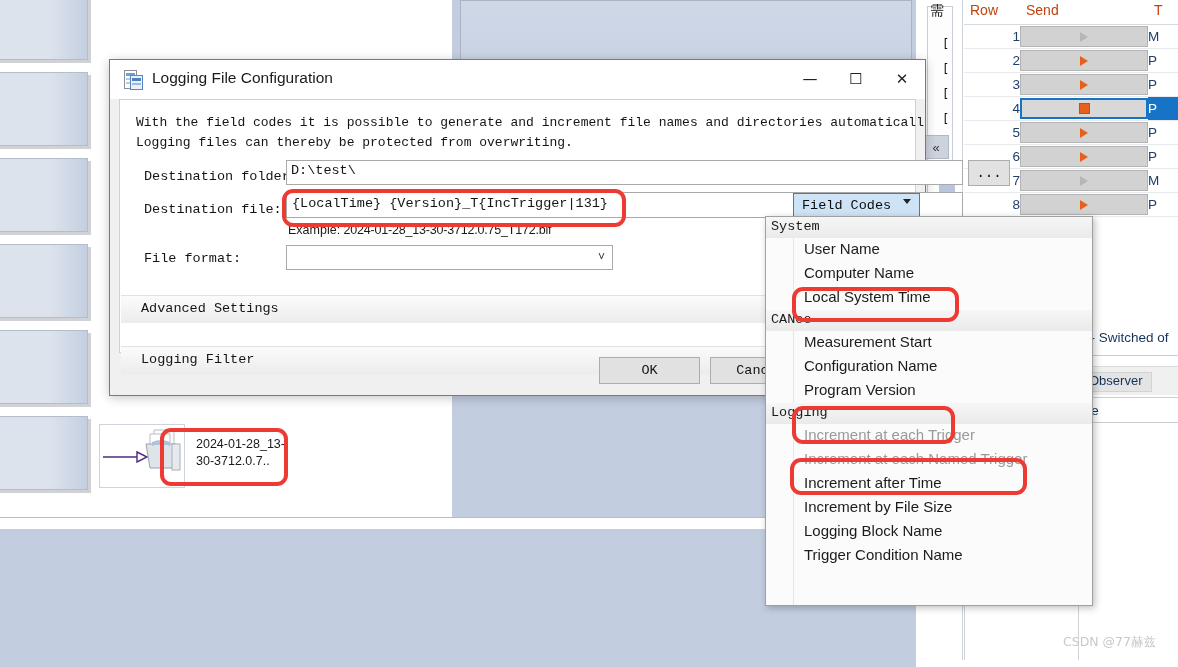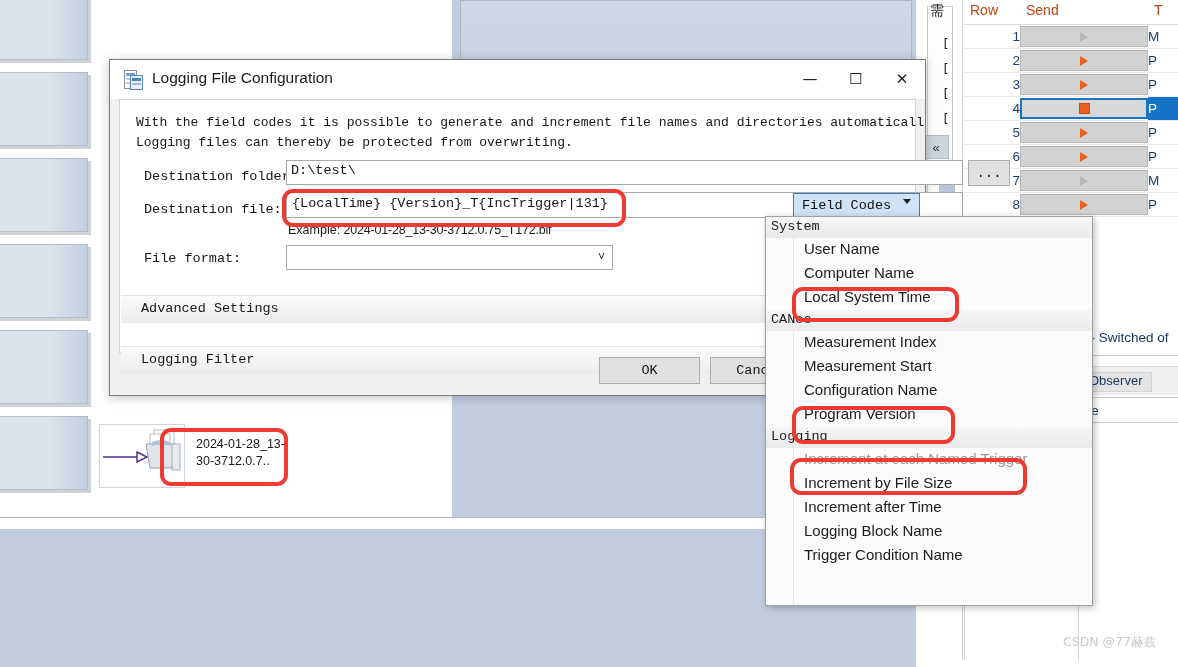--- a/index.html
+++ b/index.html
@@ -390,42 +390,42 @@
       <div class="mitem">
         <span class="t">Computer Name</span>
       </div>
       <div class="mitem">
         <span class="t">Local System Time</span>
       </div>
       <div class="mgroup">
         <span class="t mono">CANoe</span>
       </div>
       <div class="mitem">
-        <span class="t">Measurement Index</span>
-      </div>
-      <div class="mitem">
         <span class="t">Measurement Start</span>
       </div>
       <div class="mitem">
         <span class="t">Configuration Name</span>
       </div>
       <div class="mitem">
         <span class="t">Program Version</span>
       </div>
       <div class="mgroup">
         <span class="t mono">Logging</span>
       </div>
       <div class="mitem disabled">
+        <span class="t">Increment at each Trigger</span>
+      </div>
+      <div class="mitem disabled">
         <span class="t">Increment at each Named Trigger</span>
       </div>
       <div class="mitem">
+        <span class="t">Increment after Time</span>
+      </div>
+      <div class="mitem">
         <span class="t">Increment by File Size</span>
-      </div>
-      <div class="mitem">
-        <span class="t">Increment after Time</span>
       </div>
       <div class="mitem">
         <span class="t">Logging Block Name</span>
       </div>
       <div class="mitem">
         <span class="t">Trigger Condition Name</span>
       </div>
     </div>
 </div>
 

